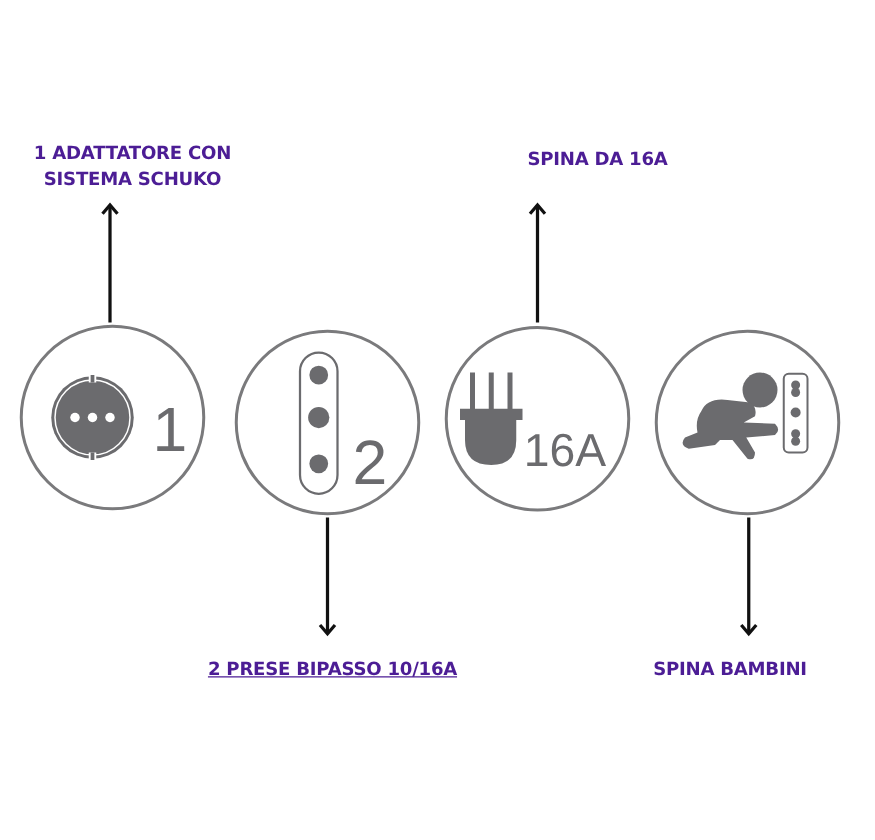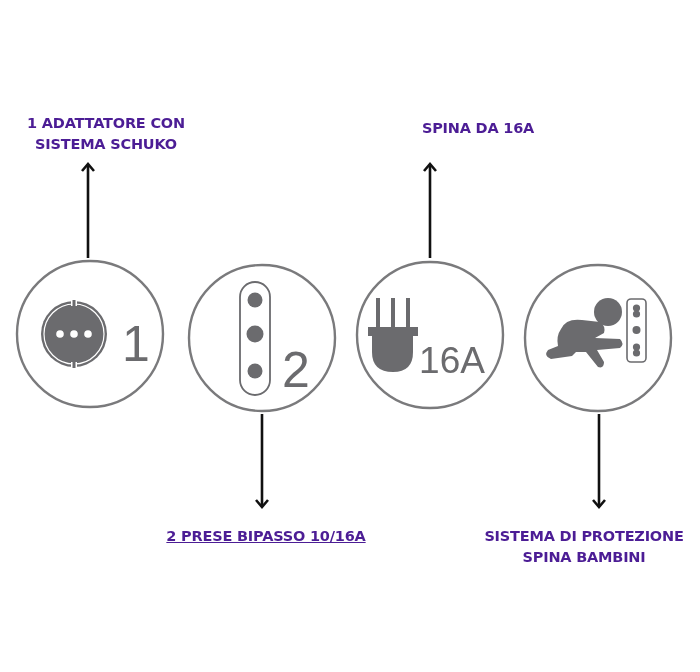--- a/index.html
+++ b/index.html
@@ -16,21 +16,20 @@
   <span>1 ADATTATORE CON</span>
   <span>SISTEMA SCHUKO</span>
 </div>
 <div class="label" style="left:266px; top:526px;text-decoration:underline;">
   <span>2 PRESE BIPASSO 10/16A</span>
 </div>
 <div class="label" style="left:430px; top:118px;margin-left:48px;">
   <span>SPINA DA 16A</span>
 </div>
 <div class="label" style="left:584px; top:526px;">
-  <span>SISTEMA DI PROTEZIONE</span>
   <span>SPINA BAMBINI</span>
 </div>
 
 <svg class="diagram" width="700" height="672" viewBox="0 0 700 672">
   <defs>
     <marker id="ah" markerWidth="10" markerHeight="10" refX="5" refY="2" orient="auto-start-reverse" markerUnits="userSpaceOnUse" viewBox="0 0 10 10">
       <path d="M1,6 L5,2 L9,6" fill="none" stroke="#111" stroke-width="2.2"></path>
     </marker>
   </defs>
 

